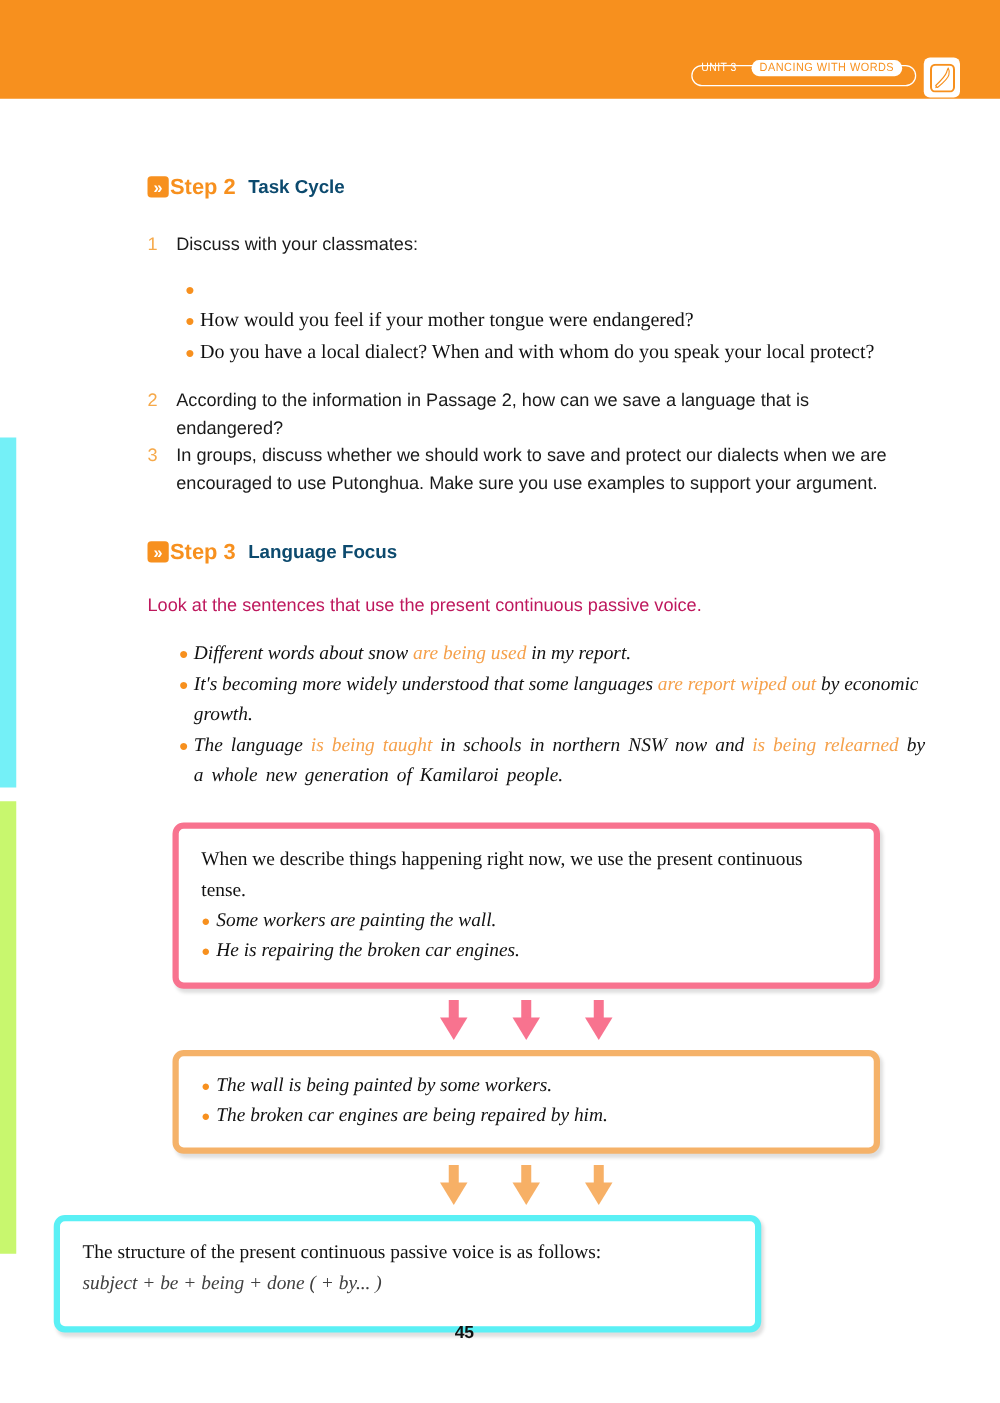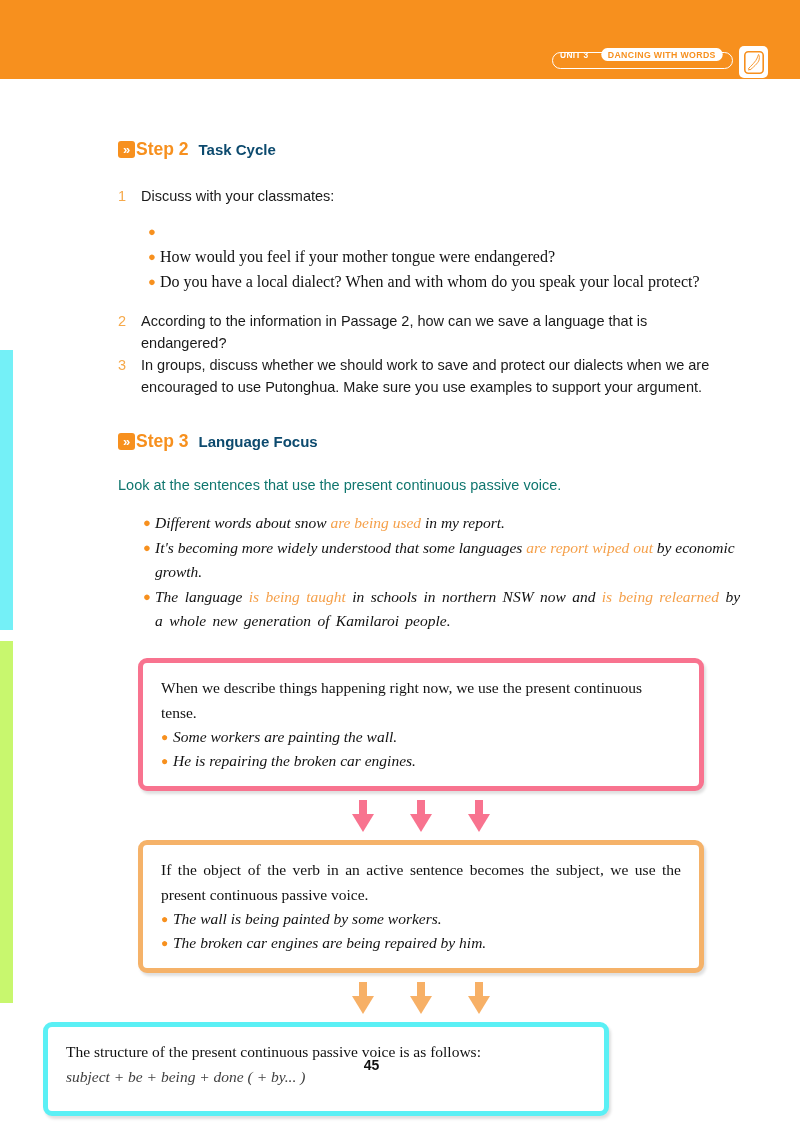--- a/index.html
+++ b/index.html
@@ -27,21 +27,20 @@
     position: absolute;
     right: 67px;
     top: 52px;
     height: 17px;
     display: flex;
     align-items: center;
     border: 1.6px solid #ffffff;
     border-radius: 9px;
     padding: 0 5px 12px 7px;
     box-sizing: border-box;
-    font-weight: bold;
   }
   .header-unit {
     color: #ffffff;
     font-size: 9.5px;
     letter-spacing: 0.4px;
     font-family: "Liberation Sans Narrow", "Liberation Sans", sans-serif;
     transform: scaleX(0.88);
     transform-origin: left center;
     white-space: nowrap;
   }
@@ -167,21 +166,21 @@
     font-size: 13px;
     line-height: 25px;
     flex: 0 0 auto;
     width: 12px;
   }
 
   .lead-line {
     margin-left: 118px;
     margin-right: 68px;
     font-size: 14.5px;
-    color: #0f766e;
+    color: #be185d;
     line-height: 22px;
   }
 
   .ital-list {
     margin: 0;
     padding: 0;
     list-style: none;
     margin-left: 143px;
     margin-right: 60px;
   }
@@ -410,21 +409,20 @@
         <span class="stem"></span>
         <span class="head"></span>
       </span>
     <span class="arrow pink">
         <span class="stem"></span>
         <span class="head"></span>
       </span>
   </div>
 
   <div class="flow-box orange" style="margin-top:8px;">
-    <div class="box-lead justify">If the object of the verb in an active sentence becomes the subject, we use the present continuous passive voice.</div>
     <ul class="box-list">
       <li class="box-li">
         <span class="dot">●</span>
         <span>The wall is being painted by some workers.</span>
       </li>
       <li class="box-li">
         <span class="dot">●</span>
         <span>The broken car engines are being repaired by him.</span>
       </li>
     </ul>

